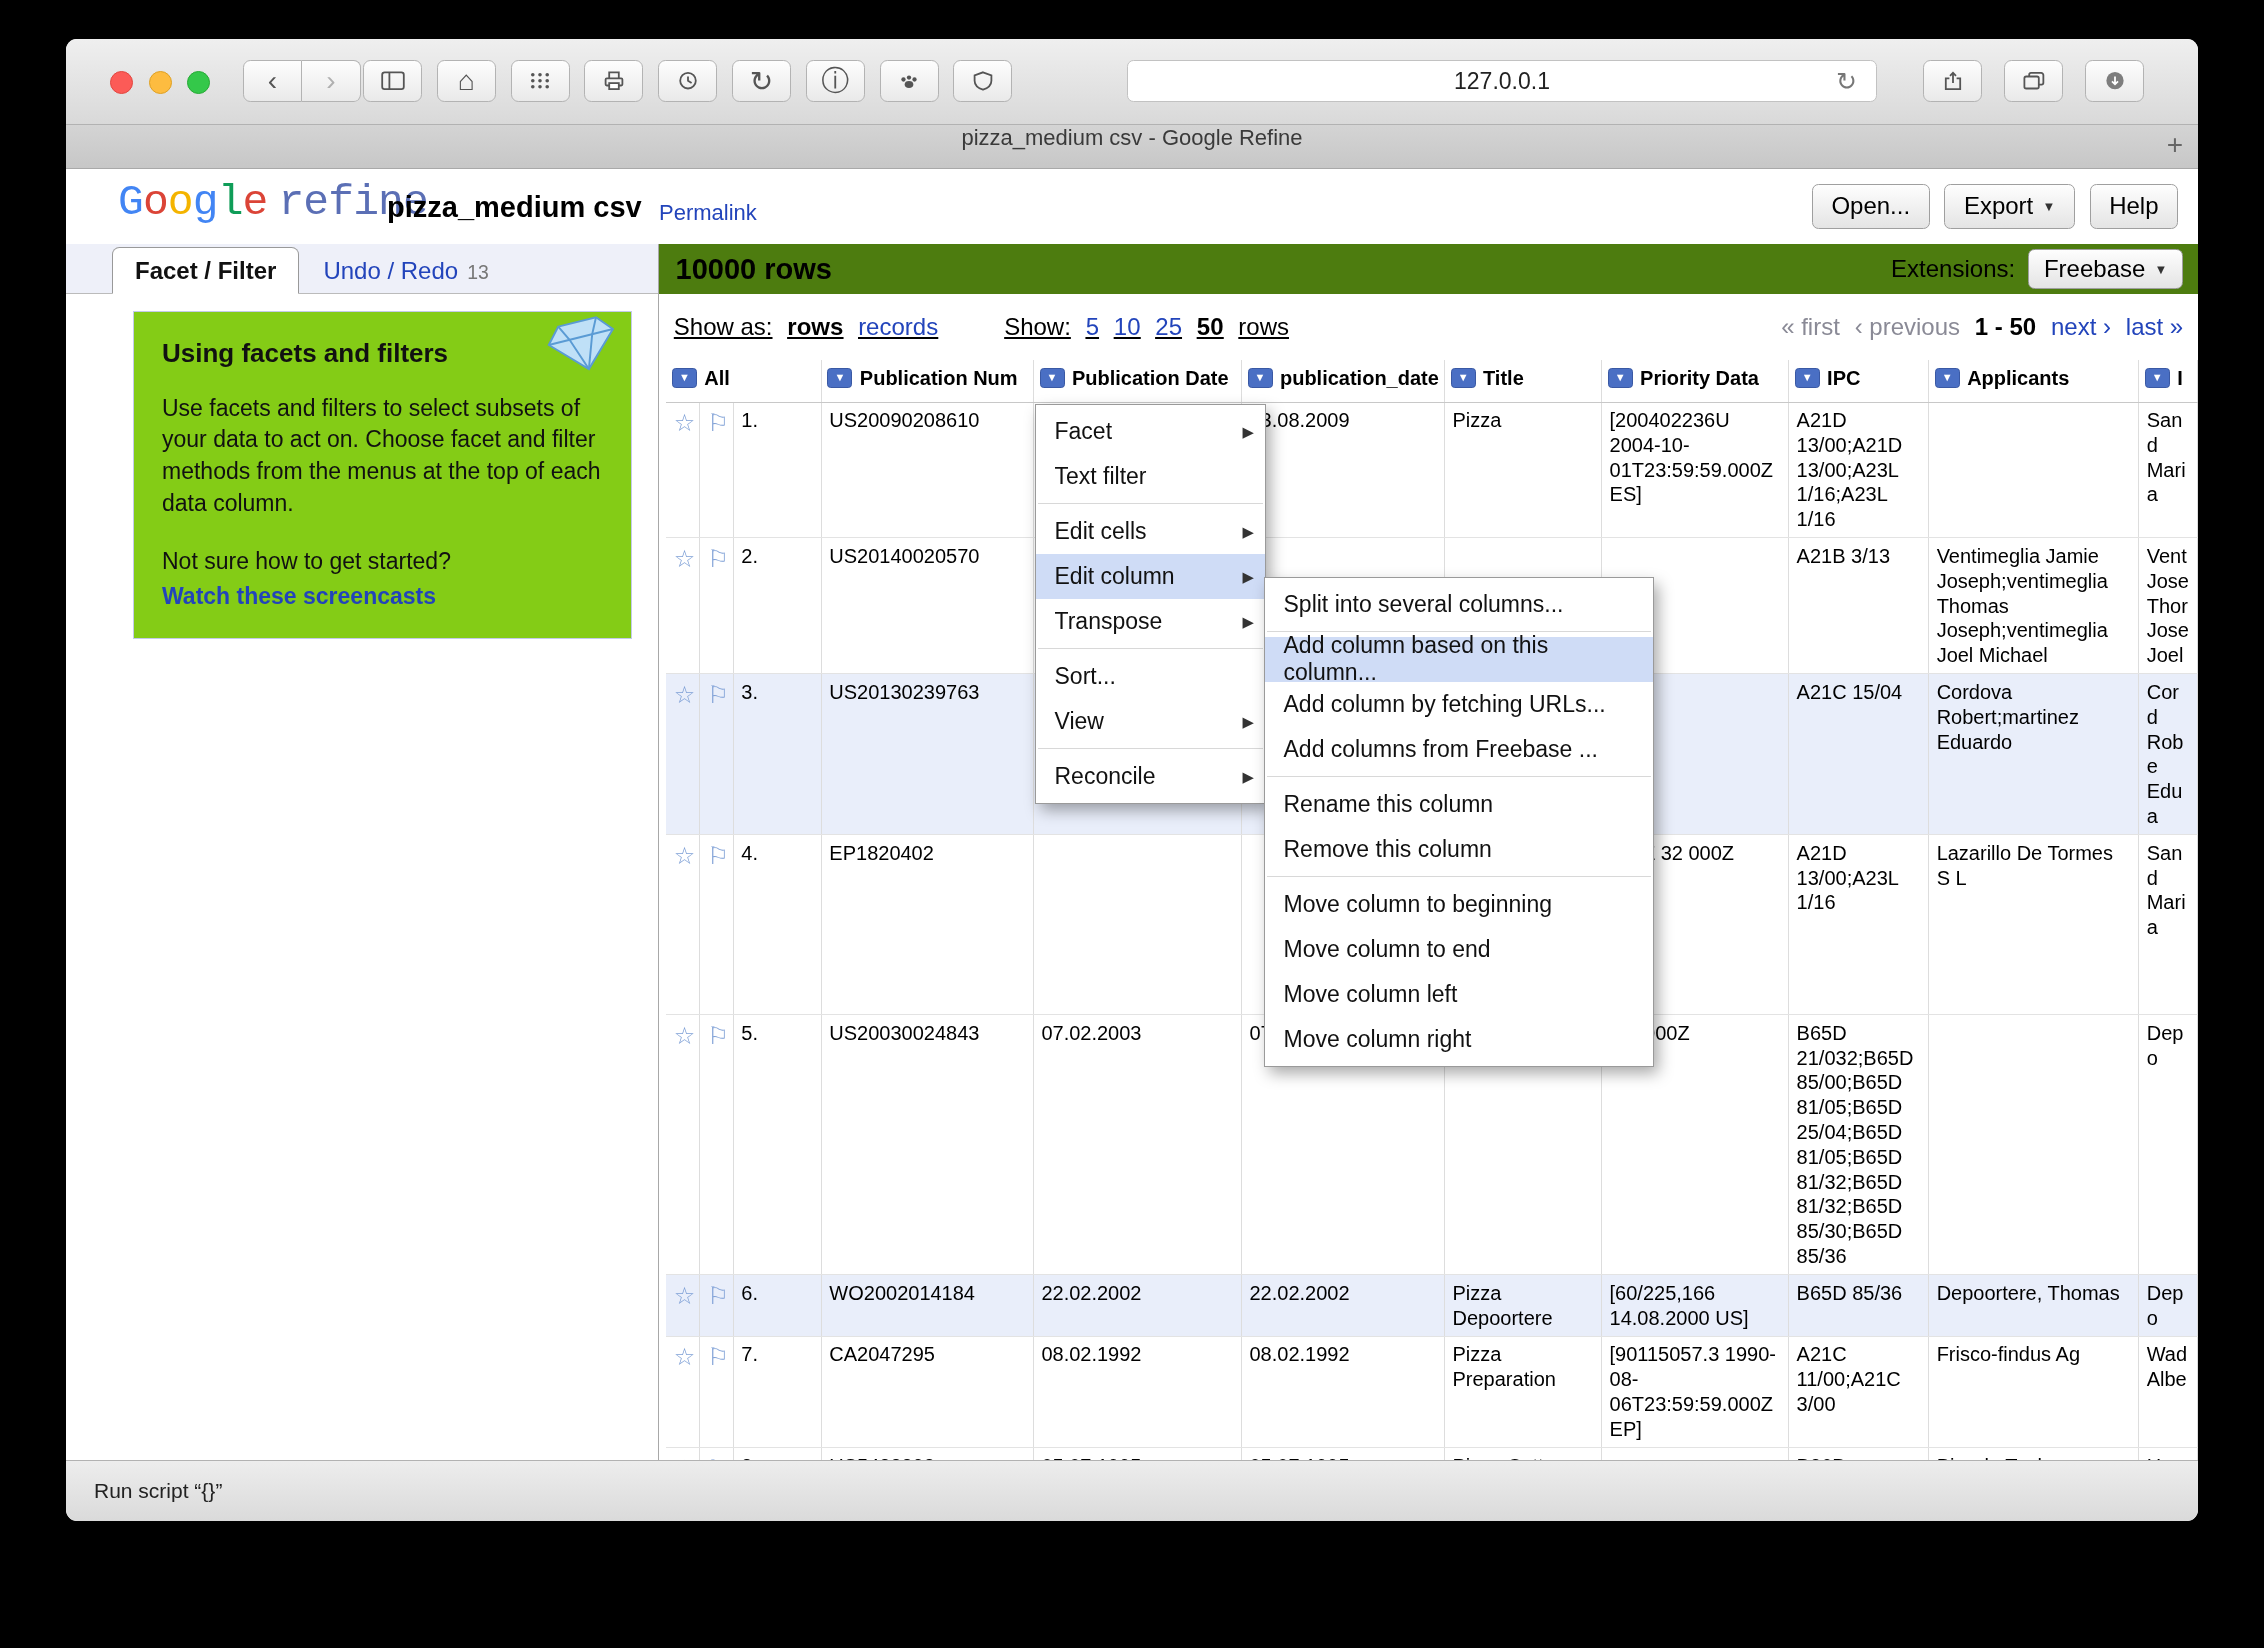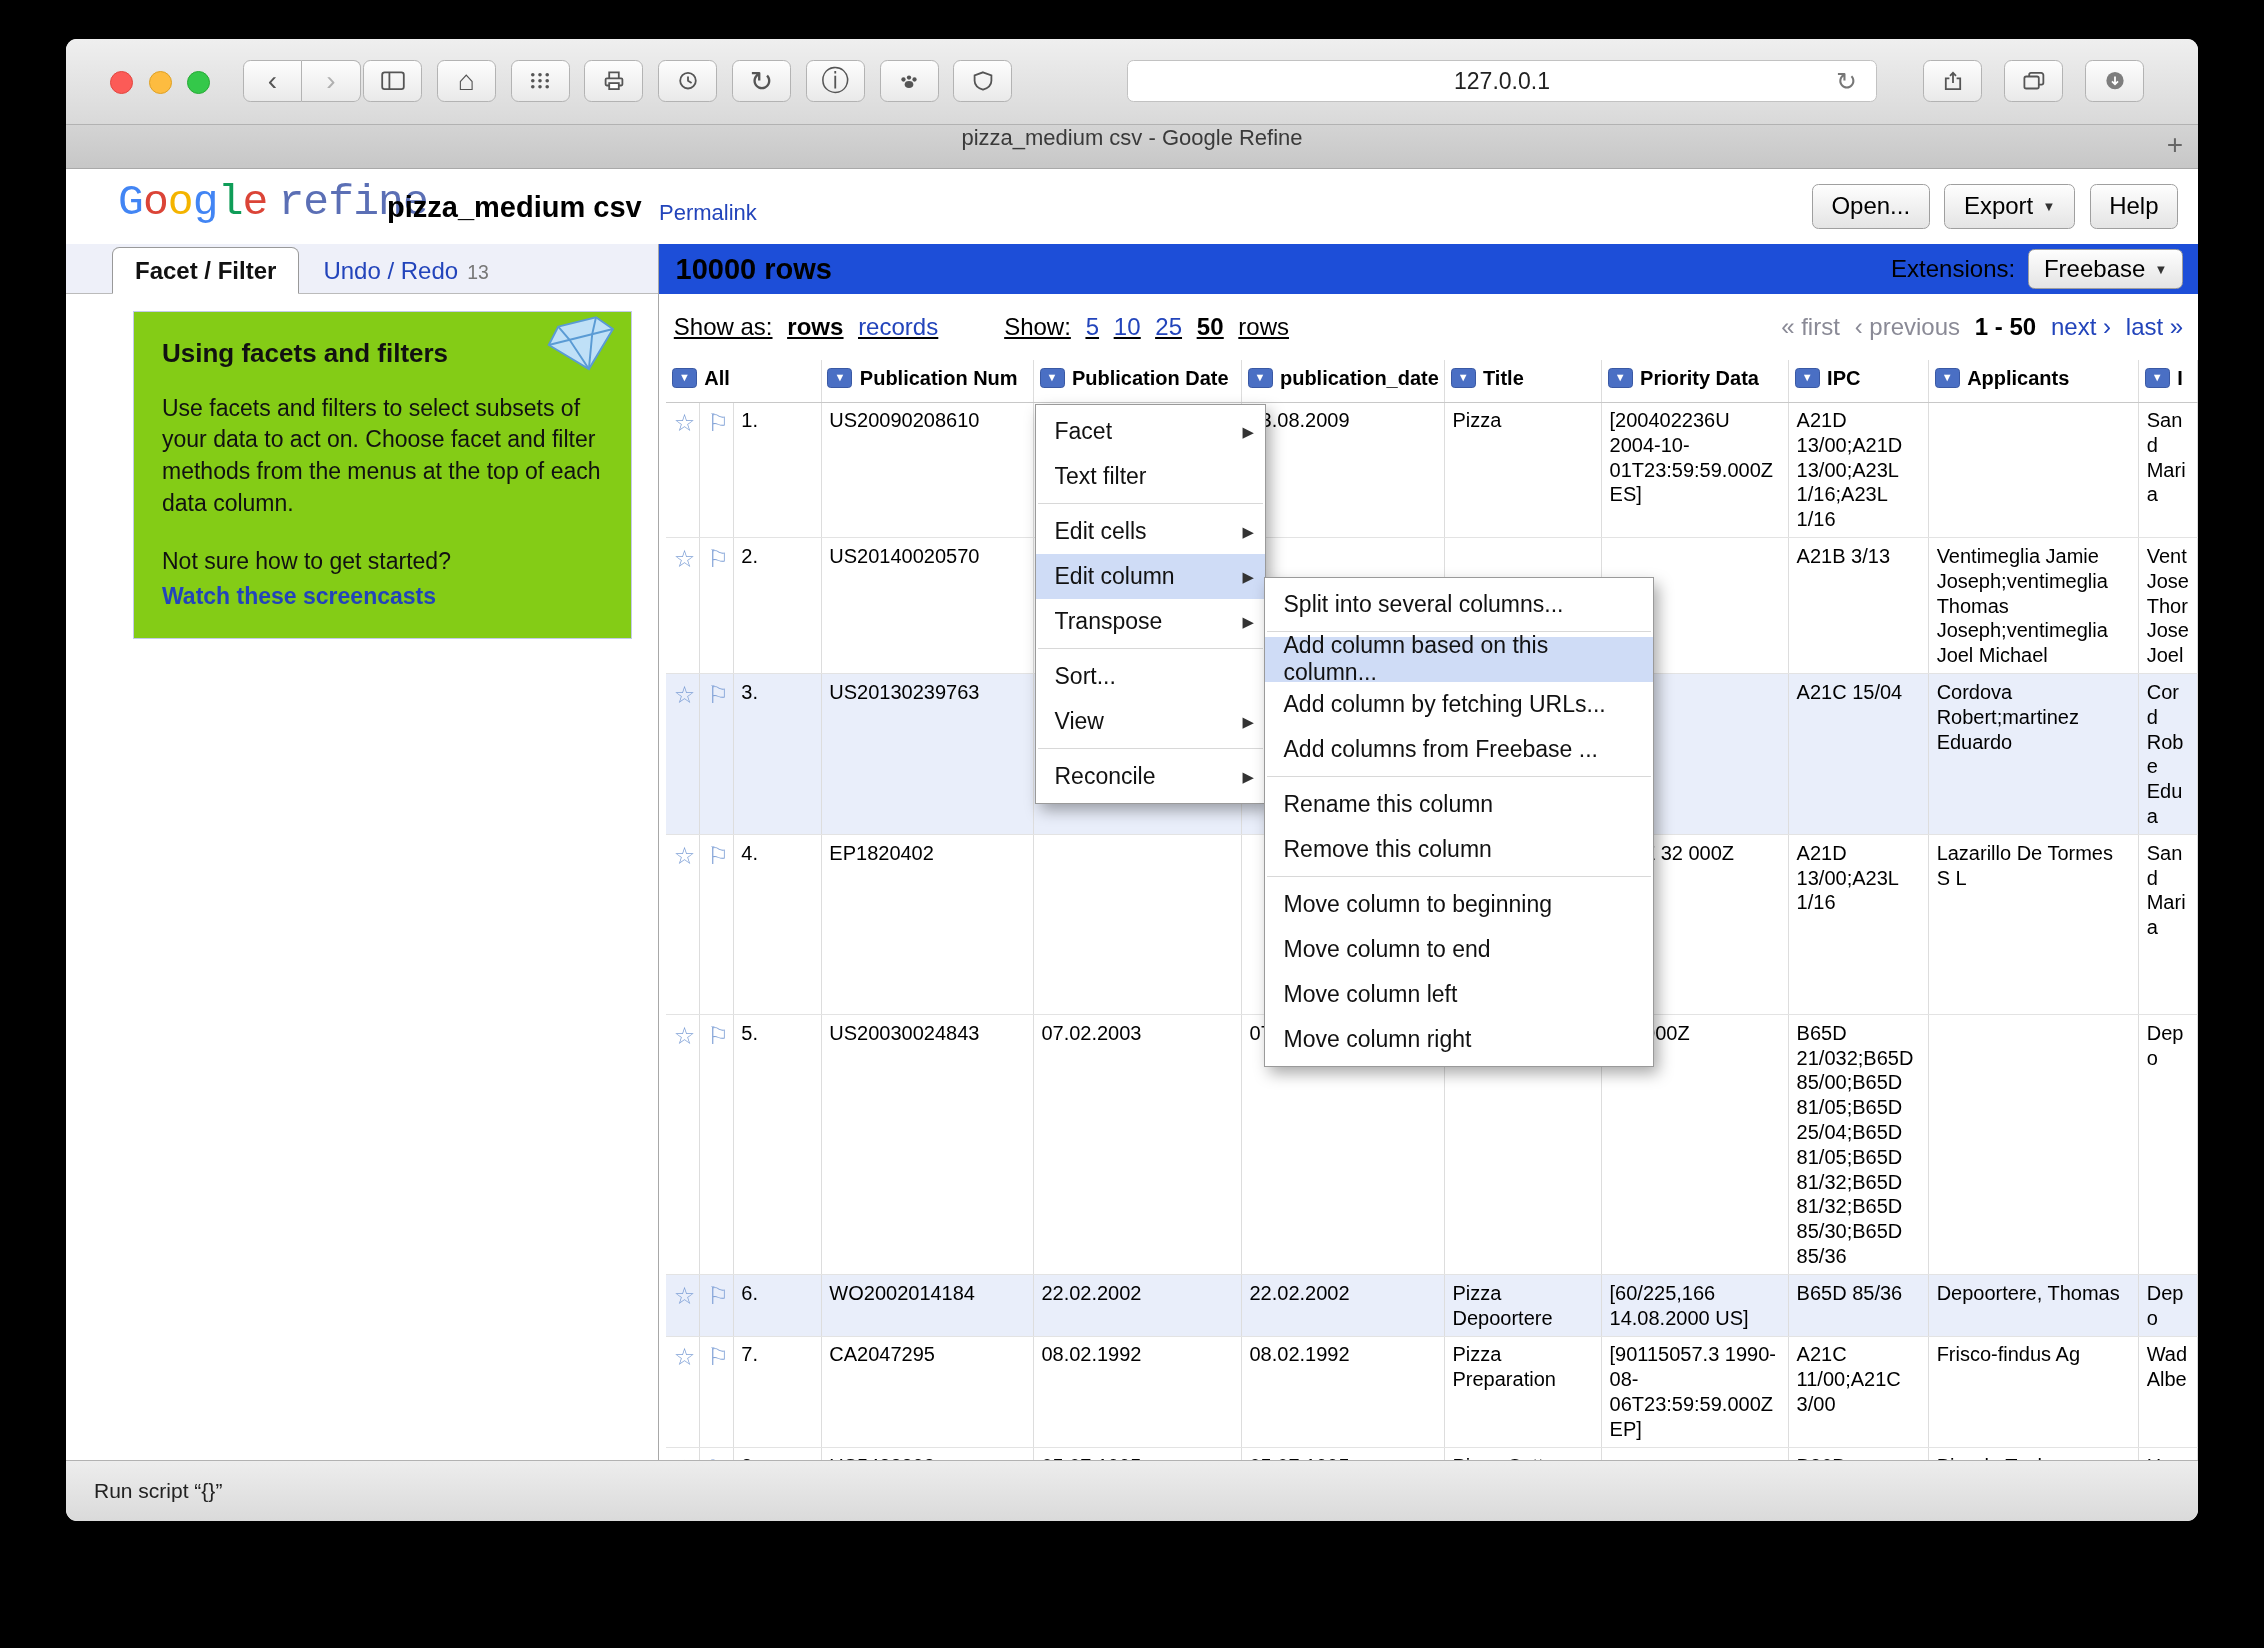--- a/index.html
+++ b/index.html
@@ -44,21 +44,21 @@
     padding:8.3px 22px;font-size:24px;font-weight:bold;color:#111;}
   .tab-undo{padding:8.3px 9.2px 8.3px 24px;font-size:24px;display:flex;align-items:baseline;gap:9.2px;}
   .undo-count{font-size:19.4px;color:#777;}
   .panel{margin:16.6px 26px 0 67px;background:#84cc16;border:0.9px solid #c3cbe9;padding:26px 28px 28px;position:relative;}
   .panel h3{font-size:26px;margin:0 0 24px;color:#111;}
   .panel p{font-size:23px;line-height:1.38;margin:0 0 26px;color:#111;width:443px;}
   .panel p.tight{margin-bottom:5.5px;}
   .panel .plink{font-size:23px;font-weight:bold;}
   #gem{position:absolute;right:13px;top:5.5px;transform:rotate(-14deg);}
   #main{flex:1;position:relative;overflow:hidden;background:#fff;}
-  .rowsbar{height:50px;background:#1d4ed8;display:flex;align-items:center;position:relative;}
+  .rowsbar{height:50px;background:#4d7c0f;display:flex;align-items:center;position:relative;}
   .rowsbar .count{font-size:29px;font-weight:bold;margin-left:16.6px;color:#000;}
   .rowsbar .ext{position:absolute;right:14.8px;display:flex;align-items:center;gap:13px;font-size:24px;color:#000;}
   .btn.small{padding:4.6px 14.8px;font-size:24px;}
   .controls{height:66px;display:flex;align-items:center;font-size:24px;position:relative;color:#000;}
   .ctlgroup{display:flex;align-items:center;gap:14.8px;margin-left:14.8px;text-decoration:underline;}
   .ctlgroup.second{margin-left:66px;}
   .pager{position:absolute;right:14.8px;display:flex;gap:14.8px;font-size:24px;}
   .link{color:#2244bb;}
   .sel{font-weight:bold;color:#000;}
   .muted{color:#8a8a96;}

